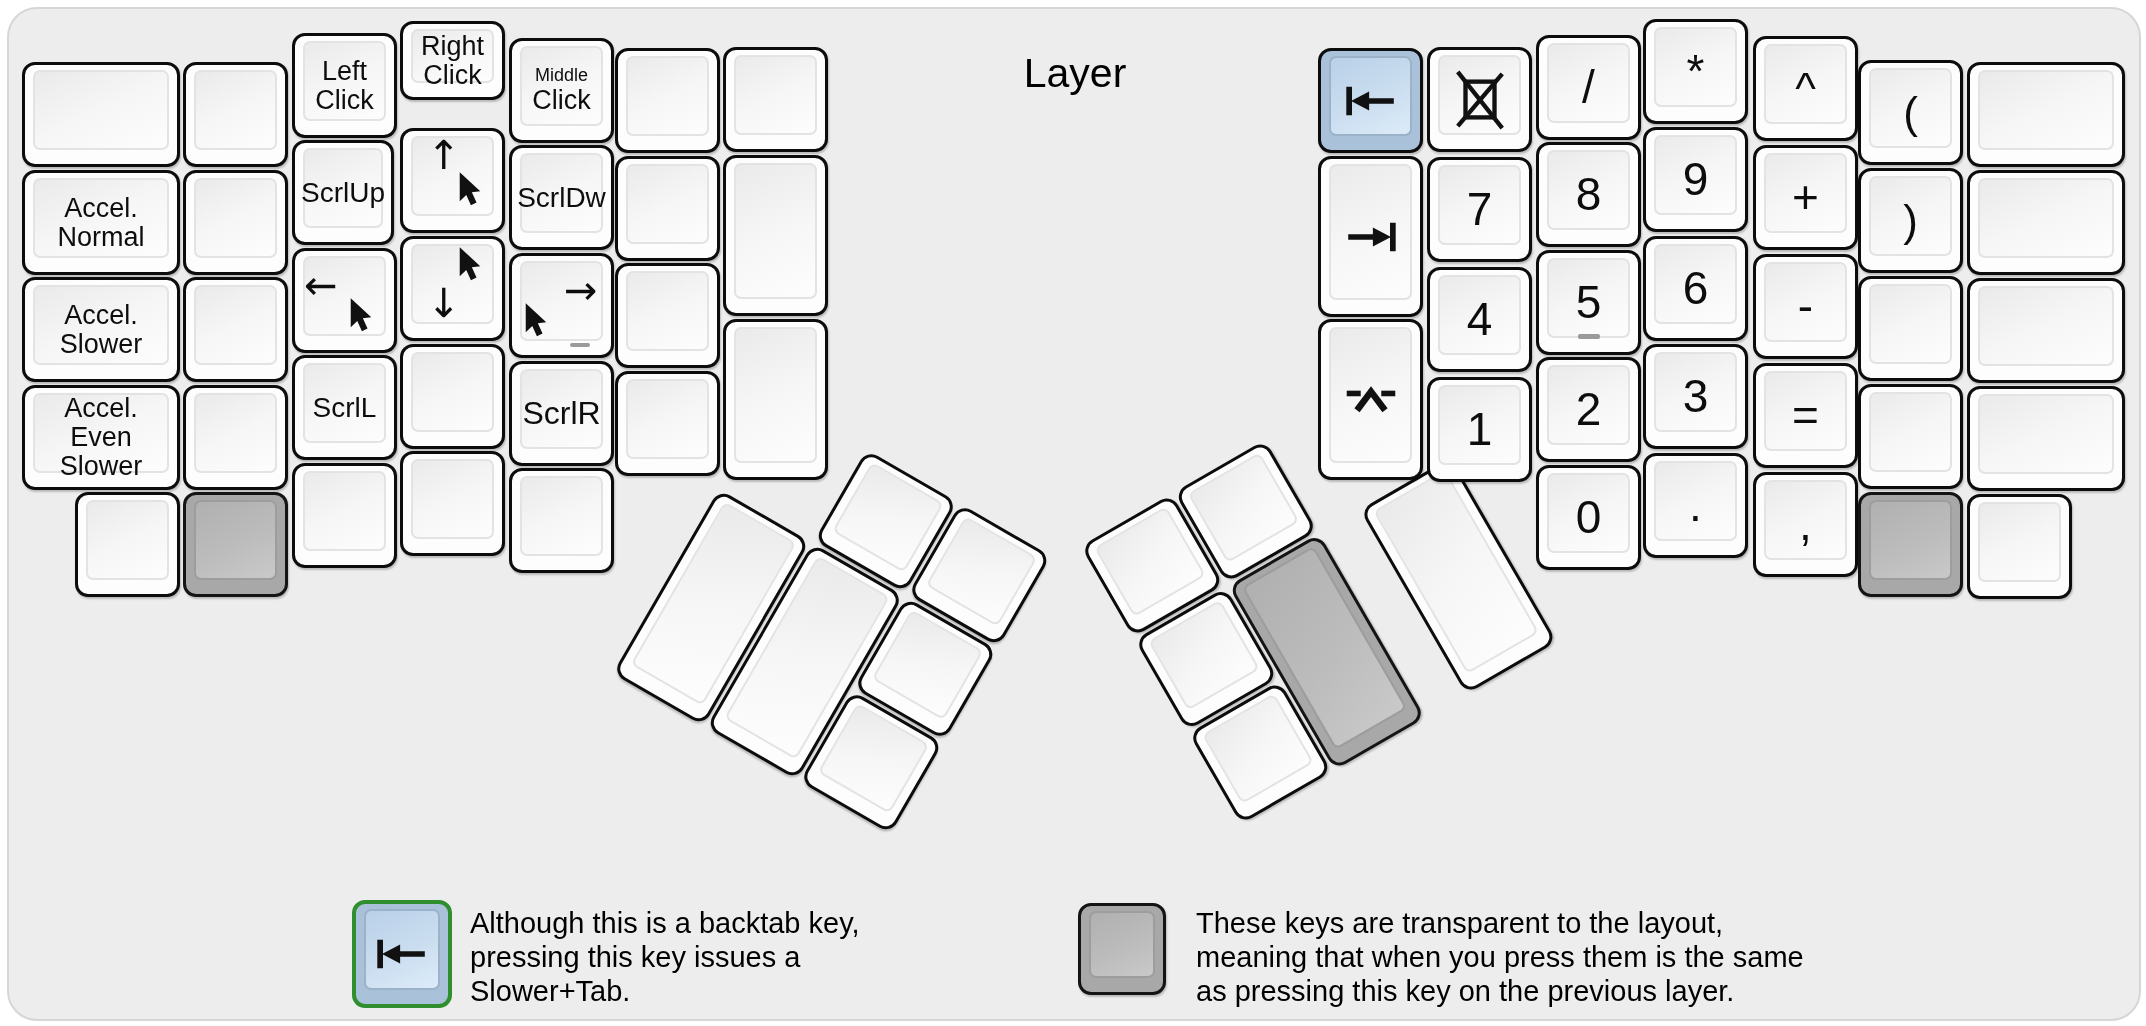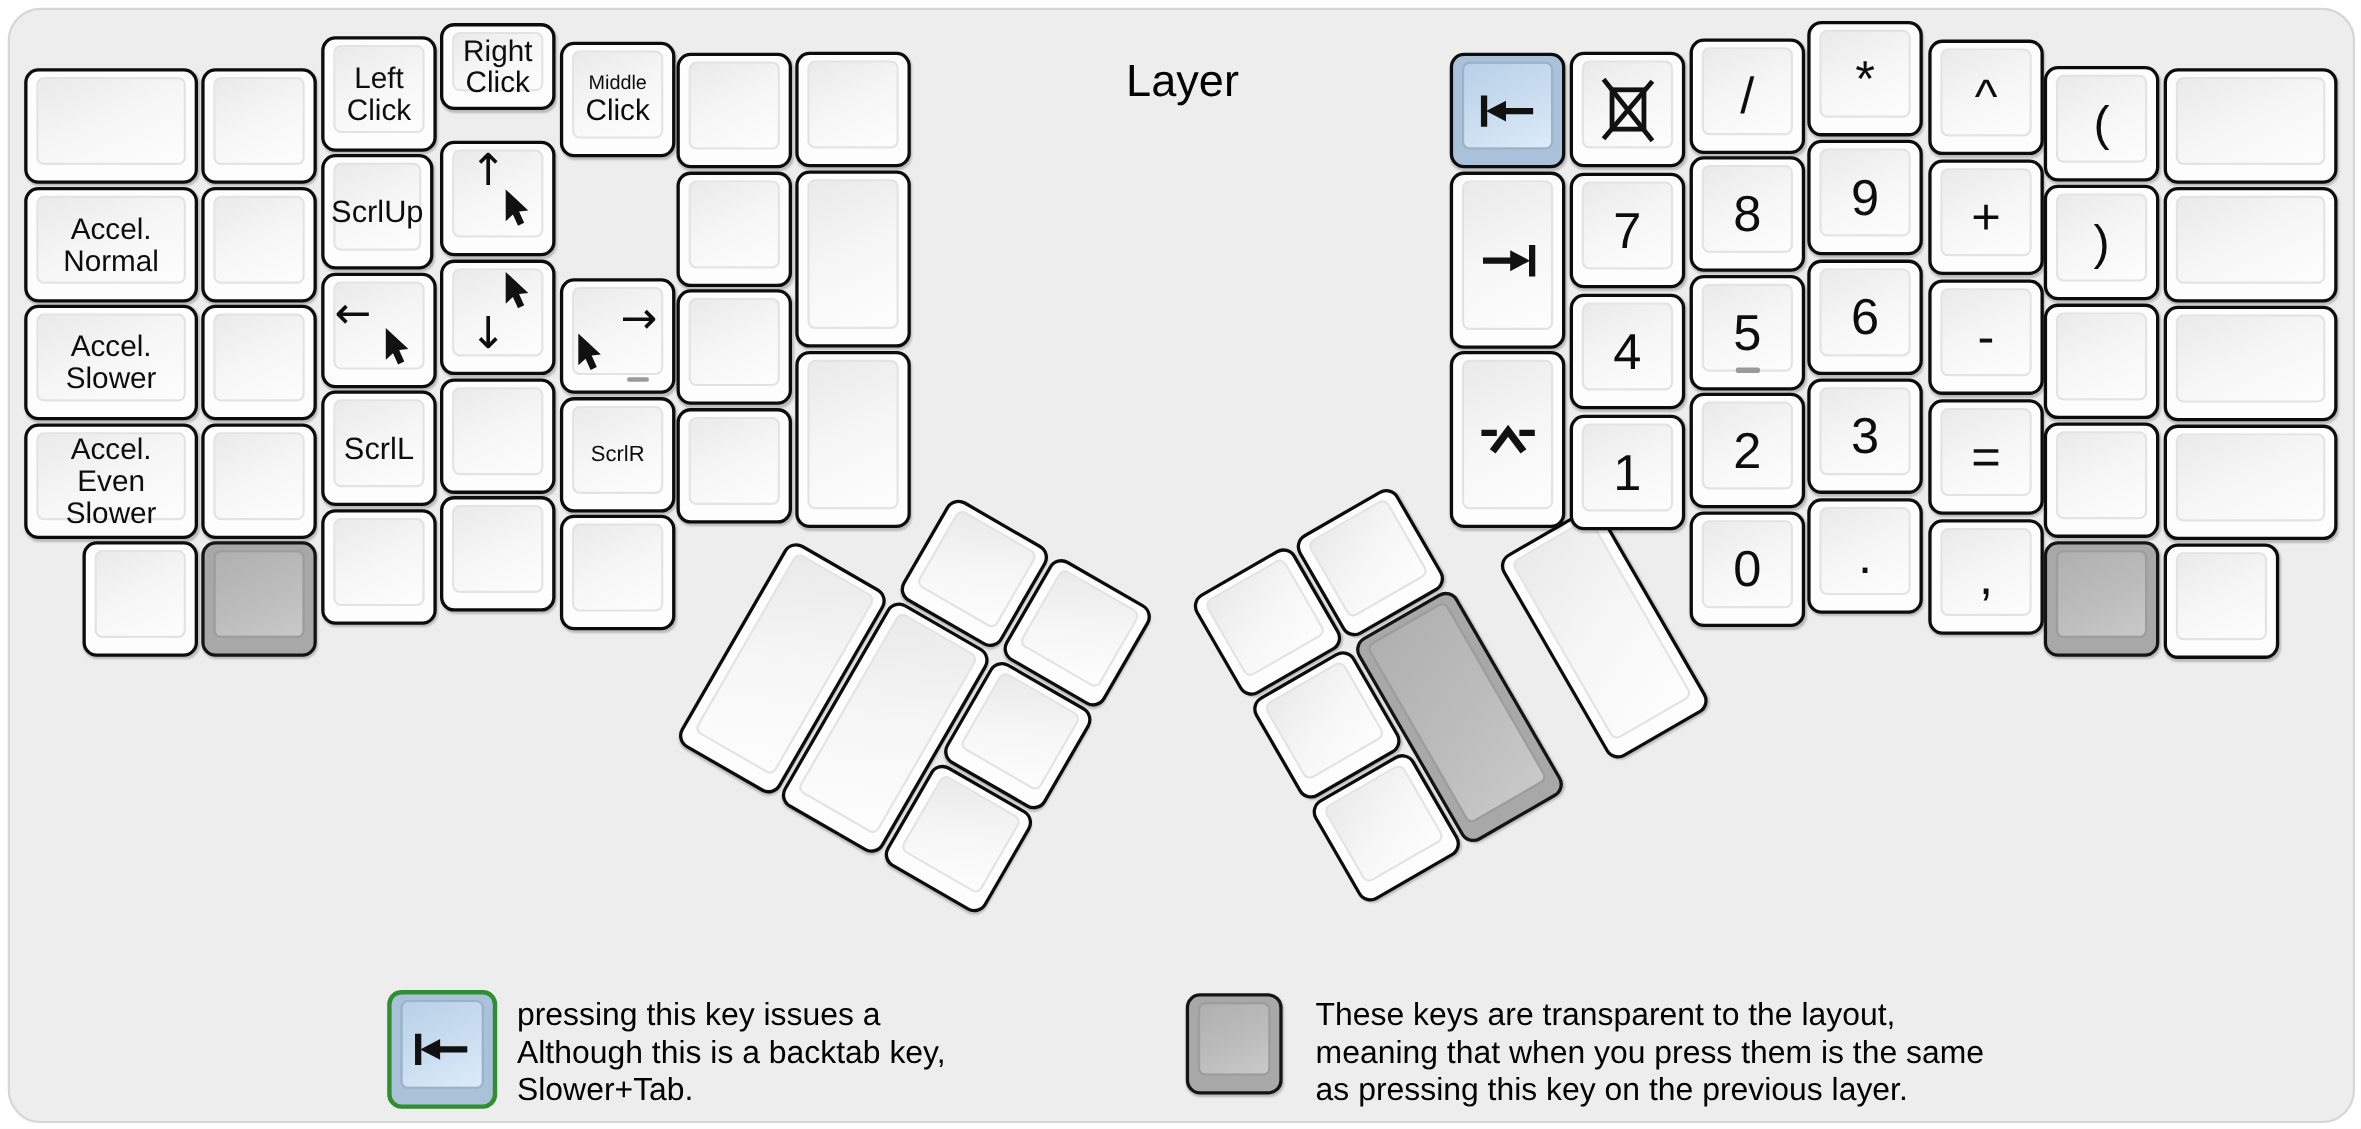--- a/index.html
+++ b/index.html
@@ -88,22 +88,22 @@
         <span class="face"></span>
         <span class="content"></span>
       </div>
       <div class="key " style="left: 260px; top: 108px; width: 105px; height: 213px;">
         <span class="face"></span>
         <span class="content"></span>
       </div>
     </div>
 
   <div class="legend-text" id="legend-text-1">
+    <div>Although this is a backtab key,</div>
     <div>pressing this key issues a</div>
-    <div>Although this is a backtab key,</div>
     <div>Slower+Tab.</div>
   </div>
   <div class="legend-text" id="legend-text-2">
     <div>These keys are transparent to the layout,</div>
     <div>meaning that when you press them is the same</div>
     <div>as pressing this key on the previous layer.</div>
   </div>
 <div class="key " style="left: 22px; top: 62px; width: 158px; height: 105px;">
       <span class="face"></span>
       <span class="content"></span>
@@ -225,36 +225,42 @@
       <span class="face"></span>
       <span class="content"></span>
     </div>
     <div class="key " style="left: 509px; top: 38px; width: 105px; height: 105px;">
       <span class="face"></span>
       <span class="content">
         <span class="lbl" style="font-size:18px">Middle</span>
         <span class="lbl" style="font-size:27px">Click</span>
       </span>
     </div>
+    <div class="key " style="left: 509px; top: 145px; width: 105px; height: 105px;">
+      <span class="face"></span>
+      <span class="content">
+        <span class="lbl" style="font-size:28px">ScrlDw</span>
+      </span>
+    </div>
     <div class="key " style="left: 509px; top: 253px; width: 105px; height: 105px;">
       <span class="face"></span>
       <span class="content">
         <span class="mp arrow" style="left:52px;top:14px;position:absolute">→</span>
         <span class="mp" style="left:10px;top:46px;position:absolute">
           <svg width="28" height="36" viewBox="0 0 30 38">
             <path d="M4,1 L4,32 L11,25.5 L16,36.5 L22,33.5 L17,22.5 L26,21.5 Z" fill="#111"></path>
           </svg>
         </span>
         <span class="hbar-right"></span>
       </span>
     </div>
     <div class="key " style="left: 509px; top: 361px; width: 105px; height: 105px;">
       <span class="face"></span>
       <span class="content">
-        <span class="lbl" style="font-size:20px">ScrlR</span>
+        <span class="lbl" style="font-size:32px">ScrlR</span>
       </span>
     </div>
     <div class="key " style="left: 509px; top: 468px; width: 105px; height: 105px;">
       <span class="face"></span>
       <span class="content"></span>
     </div>
     <div class="key " style="left: 615px; top: 48px; width: 105px; height: 105px;">
       <span class="face"></span>
       <span class="content"></span>
     </div>

